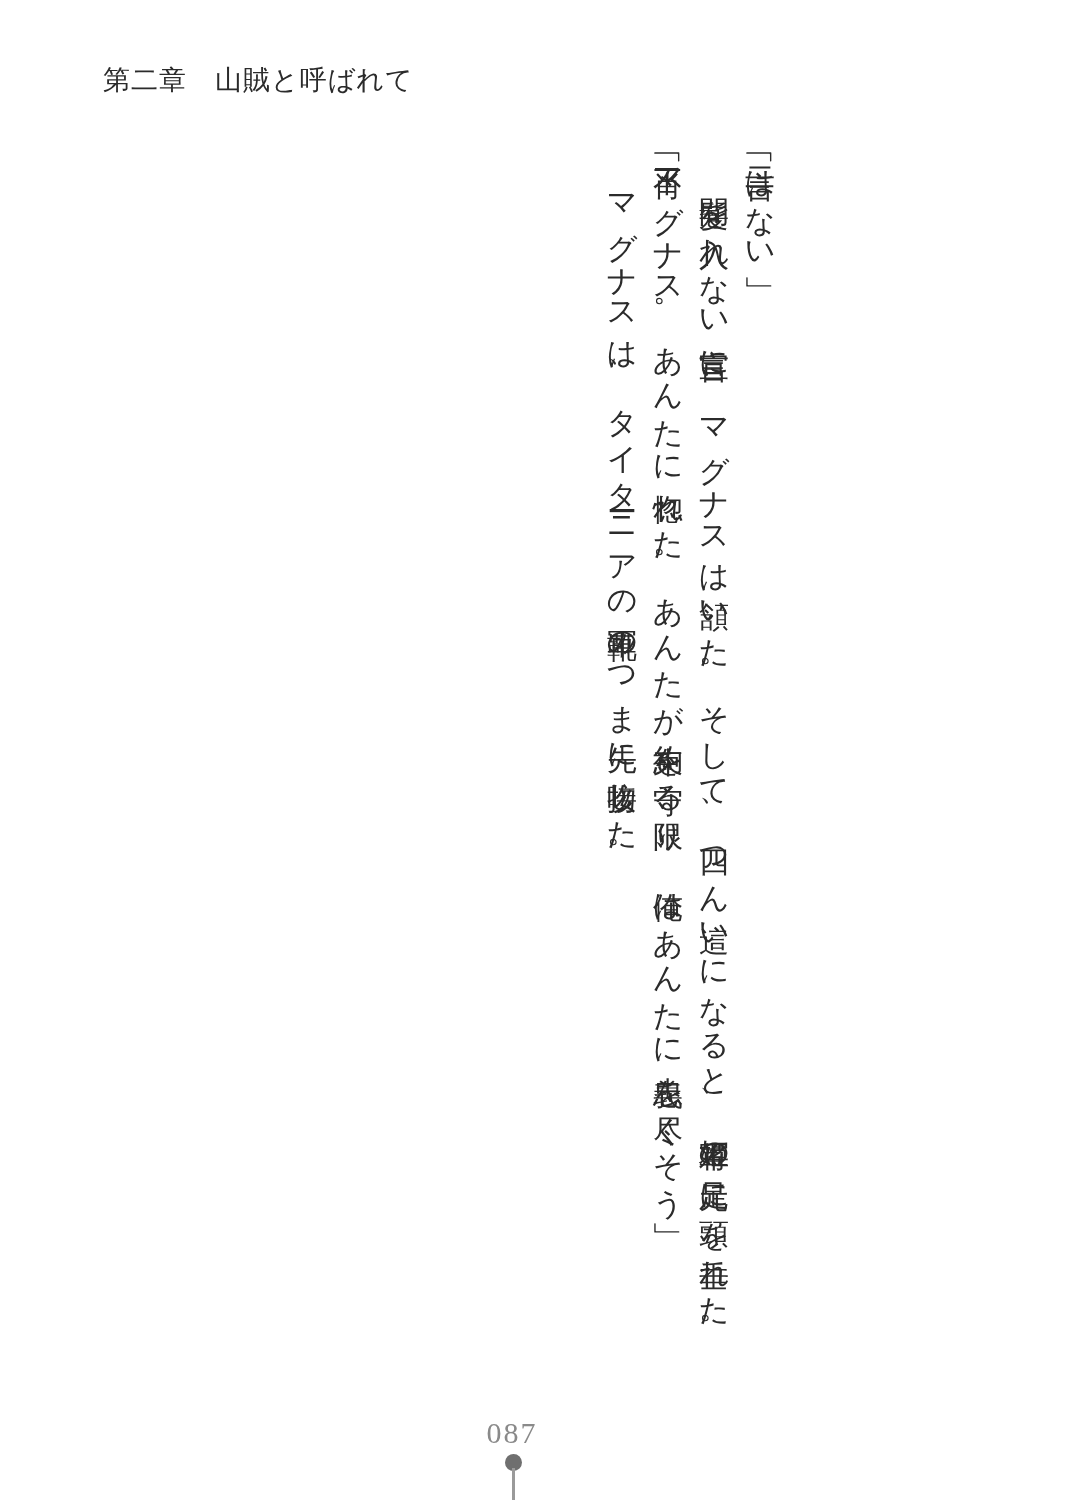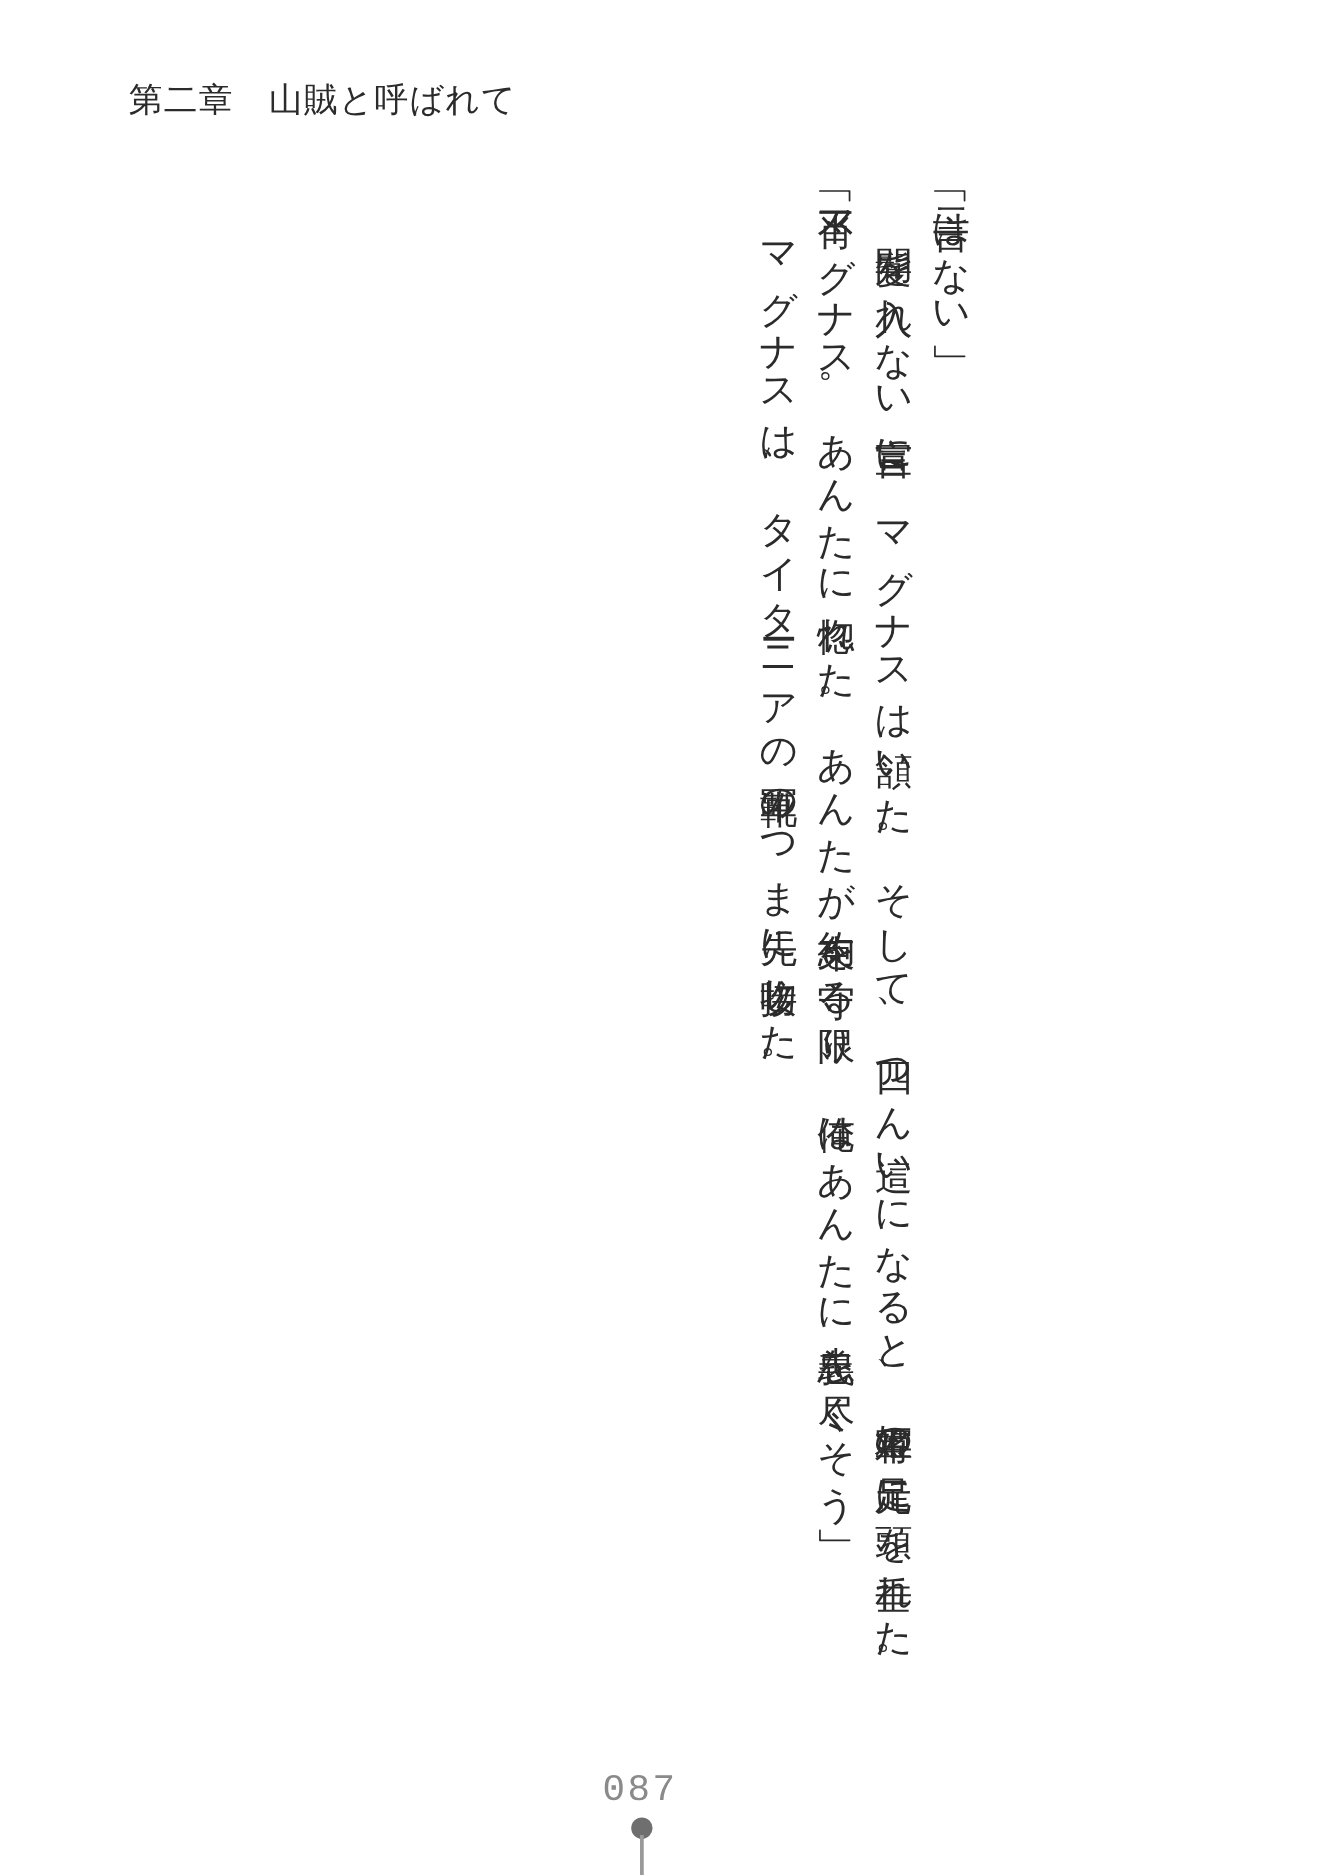--- a/index.html
+++ b/index.html
@@ -39,21 +39,21 @@
   .text-block p {
     margin: 0;
     padding: 0;
   }
   .page-number {
     position: absolute;
     left: 0;
     top: 1416px;
     width: 1024px;          
     text-align: center;
-    font-family: Liberation Mono, monospace;
+    font-family: Liberation Serif, serif;
     font-size: 30px;
     font-weight: 400;
     letter-spacing: 2px;
     color: #8a8a8a;
   }
   .ornament-dot {
     position: absolute;
     left: 505px;
     top: 1454px;
     width: 17px;

